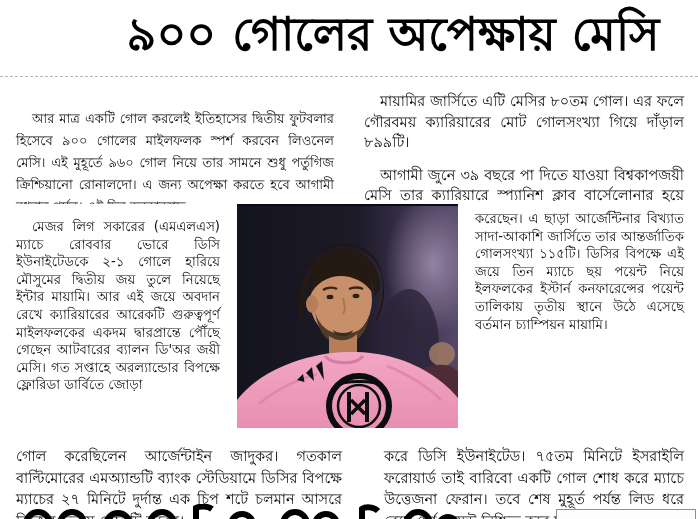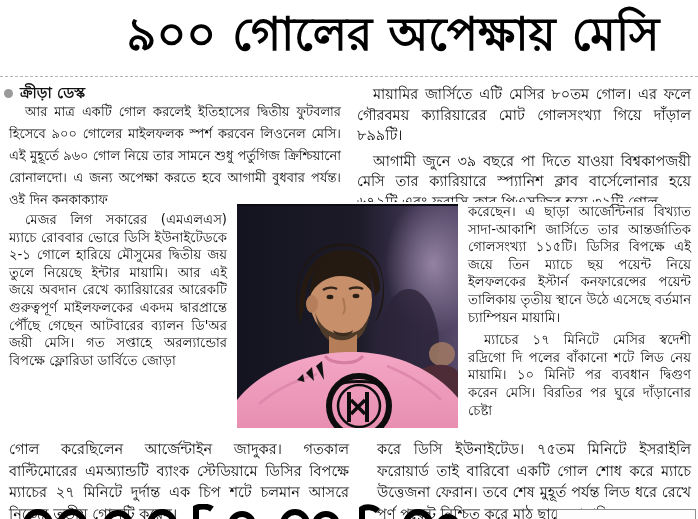--- a/index.html
+++ b/index.html
@@ -22,21 +22,21 @@
     position:absolute;top:81px;left:4px;display:flex;align-items:center;
     font-size:15px;font-weight:bold;color:#111;
   }
   .byline .dot{
     width:9px;height:9px;border-radius:50%;background:#9a9a9a;
     display:inline-block;margin-right:7px;flex:0 0 auto;
   }
   .region{
     position:absolute;text-align:justify;color:#0c0c0c;overflow:hidden;
   }
-  .region p{margin:5px;padding:0;}
+  .region p{margin:12px;padding:0;}
   .region p.ind{text-indent:16px;}
   .fsA{font-size:13px;line-height:22px;}
   .fsD{font-size:14.5px;line-height:20.5px;}
   .fsN{font-size:13.2px;line-height:17.6px;}
   .fsB{font-size:14.5px;line-height:21.5px;}
   .photo{
     position:absolute;left:237px;top:204px;width:221px;height:224px;
     overflow:hidden;background:#17171f;
   }
   .photo svg{display:block;}
@@ -49,45 +49,40 @@
   }
 </style>
 </head>
 <body>
 
 <div class="page">
 
   <div class="headline">৯০০ গোলের অপেক্ষায় মেসি</div>
   <div class="head-rule"></div>
 
-  <div class="byline">
-    <span class="dot"></span>
-    <span>ক্রীড়া ডেস্ক</span>
-  </div>
 
   <div class="region fsA" style="left:4px;top:96px;width:342px;height:108px;">
     <p class="ind">আর মাত্র একটি গোল করলেই ইতিহাসের দ্বিতীয় ফুটবলার হিসেবে ৯০০ গোলের মাইলফলক স্পর্শ করবেন লিওনেল মেসি। এই মুহূর্তে ৯৬০ গোল নিয়ে তার সামনে শুধু পর্তুগিজ ক্রিশ্চিয়ানো রোনালদো। এ জন্য অপেক্ষা করতে হবে আগামী বুধবার পর্যন্ত। ওই দিন কনকাক্যাফ</p>
   </div>
 
   <div class="region fsN" style="left:4px;top:206px;width:228px;height:226px;">
     <p class="ind">মেজর লিগ সকারের (এমএলএস) ম্যাচে রোববার ভোরে ডিসি ইউনাইটেডকে ২-১ গোলে হারিয়ে মৌসুমের দ্বিতীয় জয় তুলে নিয়েছে ইন্টার মায়ামি। আর এই জয়ে অবদান রেখে ক্যারিয়ারের আরেকটি গুরুত্বপূর্ণ মাইলফলকের একদম দ্বারপ্রান্তে পৌঁছে গেছেন আটবারের ব্যালন ডি'অর জয়ী মেসি। গত সপ্তাহে অরল্যান্ডোর বিপক্ষে ফ্লোরিডা ডার্বিতে জোড়া</p>
   </div>
 
   <div class="region fsB" style="left:4px;top:434px;width:350px;height:86px;">
     <p>গোল করেছিলেন আর্জেন্টাইন জাদুকর। গতকাল বাল্টিমোরের এমঅ্যান্ডটি ব্যাংক স্টেডিয়ামে ডিসির বিপক্ষে ম্যাচের ২৭ মিনিটে দুর্দান্ত এক চিপ শটে চলমান আসরে নিজের তৃতীয় গোলটি করেন।</p>
   </div>
 
   <div class="region fsD" style="left:352px;top:79px;width:344px;height:123px;">
     <p class="ind">মায়ামির জার্সিতে এটি মেসির ৮০তম গোল। এর ফলে গৌরবময় ক্যারিয়ারের মোট গোলসংখ্যা গিয়ে দাঁড়াল ৮৯৯টি।</p>
     <p class="ind">আগামী জুনে ৩৯ বছরে পা দিতে যাওয়া বিশ্বকাপজয়ী মেসি তার ক্যারিয়ারে স্প্যানিশ ক্লাব বার্সেলোনার হয়ে ৬৭২টি এবং ফরাসি ক্লাব পিএসজির হয়ে ৩২টি গোল</p>
   </div>
 
   <div class="region fsN" style="left:463px;top:198px;width:233px;height:234px;">
     <p>করেছেন। এ ছাড়া আর্জেন্টিনার বিখ্যাত সাদা-আকাশি জার্সিতে তার আন্তর্জাতিক গোলসংখ্যা ১১৫টি। ডিসির বিপক্ষে এই জয়ে তিন ম্যাচে ছয় পয়েন্ট নিয়ে ইলফলকের ইস্টার্ন কনফারেন্সের পয়েন্ট তালিকায় তৃতীয় স্থানে উঠে এসেছে বর্তমান চ্যাম্পিয়ন মায়ামি।</p>
-    <p class="ind">ম্যাচের ১৭ মিনিটে মেসির স্বদেশী রদ্রিগো দি পলের বাঁকানো শটে লিড নেয় মায়ামি। ১০ মিনিট পর ব্যবধান দ্বিগুণ করেন মেসি। বিরতির পর ঘুরে দাঁড়ানোর চেষ্টা</p>
   </div>
 
   <div class="region fsB" style="left:372px;top:434px;width:324px;height:86px;">
     <p>করে ডিসি ইউনাইটেড। ৭৫তম মিনিটে ইসরাইলি ফরোয়ার্ড তাই বারিবো একটি গোল শোধ করে ম্যাচে উত্তেজনা ফেরান। তবে শেষ মুহূর্ত পর্যন্ত লিড ধরে রেখে পূর্ণ পয়েন্ট নিশ্চিত করে মাঠ ছাড়ে মায়ামি।</p>
   </div>
 
   <div class="photo" title="লিওনেল মেসি — ইন্টার মায়ামির গোলাপি জার্সিতে">
     <svg width="221" height="224" viewBox="0 0 221 224" xmlns="http://www.w3.org/2000/svg">
       <defs>
         <linearGradient id="bgG" x1="0" y1="0" x2="1" y2="0">

